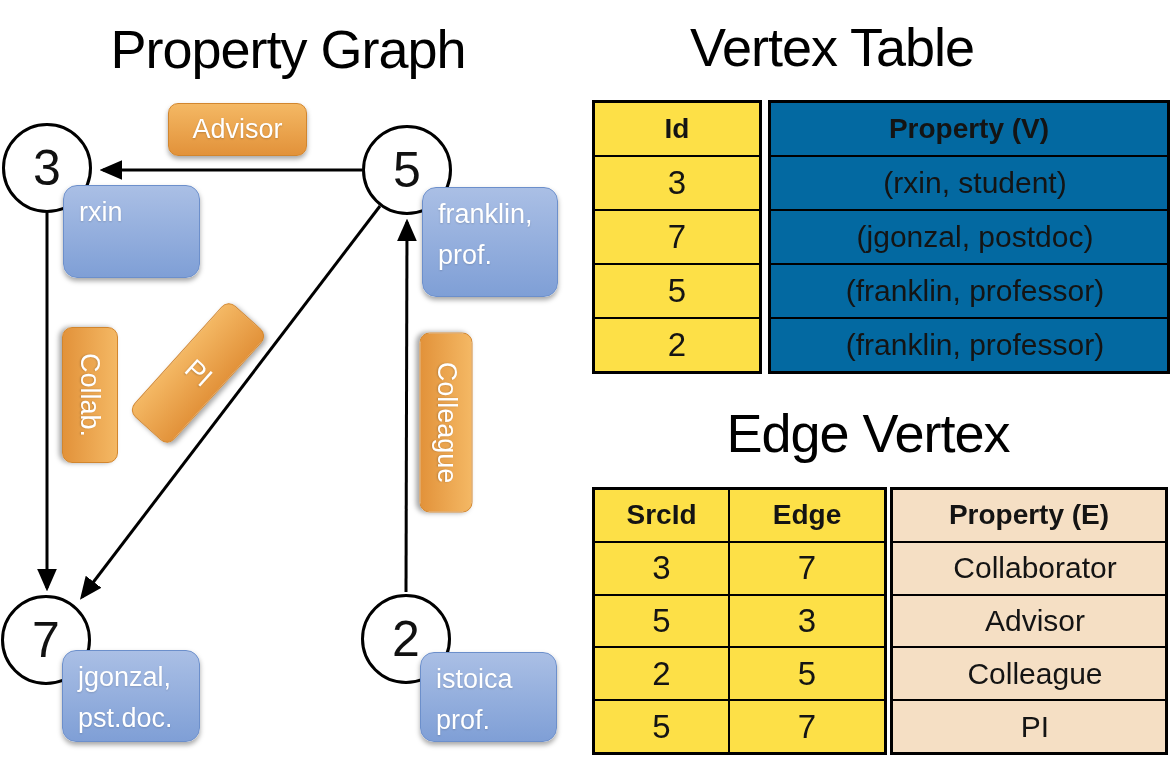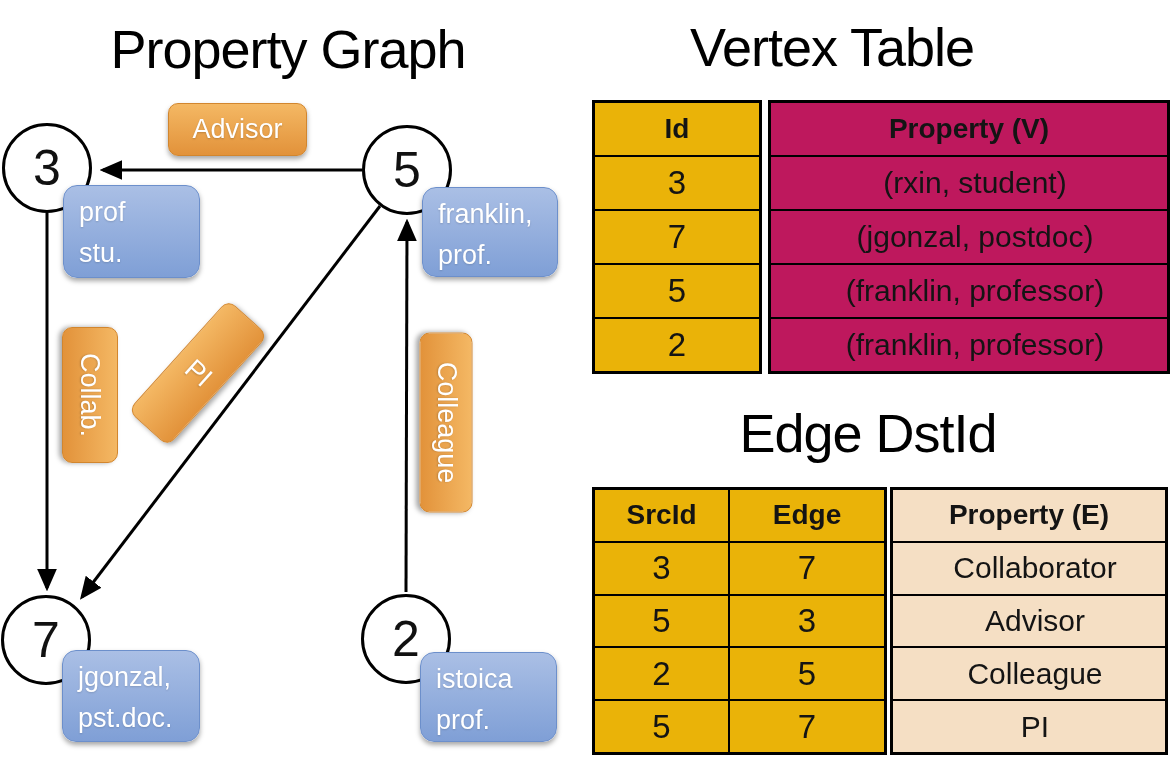--- a/index.html
+++ b/index.html
@@ -56,21 +56,21 @@
     border: 1.5px solid #6c8fcb;
     box-shadow: 0 3px 5px rgba(0,0,0,0.35);
     color: #ffffff;
     font-size: 27px;
     line-height: 41px;
     padding: 6px 0 0 15px;
     z-index: 3;
     text-shadow: 0 1px 2px rgba(0,0,0,0.15);
   }
   #vbox-rxin     { left: 63px;  top: 185px; width: 137px; height: 93px; }
-  #vbox-franklin { left: 422px; top: 187px; width: 136px; height: 90px; }
+  #vbox-franklin { left: 422px; top: 187px; width: 136px; height: 110px; }
   #vbox-jgonzal  { left: 62px;  top: 650px; width: 138px; height: 92px; }
   #vbox-istoica  { left: 420px; top: 652px; width: 137px; height: 90px; }
 
   
   .ebox {
     position: absolute;
     border-radius: 10px;
     background: linear-gradient(#f4b864, #e2923a);
     border: 1px solid #d2862e;
     box-shadow: 0 3px 5px rgba(0,0,0,0.35);
@@ -87,53 +87,53 @@
   #ebox-pi        { left: 123px; top: 346px; width: 150px; height: 54px; transform: rotate(-48deg); }
   #ebox-pi .inner-rot { transform: rotate(90deg); }
 
   
   .tbl-wrap { position: absolute; display: flex; }
   #vt-wrap { left: 592px; top: 100px; gap: 6px; }
   #et-wrap { left: 592px; top: 487px; gap: 3px; }
 
   .sub {
     border: 3px solid #000;
-    background: #eab308;
+    background: #fde047;
     display: flex;
     flex-direction: column;
   }
   .sub .trow { flex: 1; display: flex; align-items: stretch; }
   .sub .trow + .trow { border-top: 2px solid #000; }
   .cell {
     flex: 1;
     display: flex; align-items: center; justify-content: center;
     color: #141414;
     white-space: nowrap;
   }
   .cell + .cell { border-left: 2px solid #000; }
 
   .hdr { font-weight: bold; font-size: 28px; }
   .num { font-size: 33px; }
   .txt { font-size: 30px; padding-left: 12px; }
 
   #vt-id   { width: 170px; height: 274px; }
-  #vt-prop { width: 402px; height: 274px; background: #be185d; }
+  #vt-prop { width: 402px; height: 274px; background: #0369a1; }
   #et-ids  { width: 295px; height: 268px; }
   #et-prop { width: 278px; height: 268px; background: #f5dfc4; justify-content: center; }
 
   #et-ids .c1 { flex: 0 0 133px; }
 </style>
 </head>
 <body>
 
 <div class="canvas">
 
   <div class="big-title" id="pg-title">Property Graph</div>
   <div class="big-title" id="vt-title">Vertex Table</div>
-  <div class="big-title" id="et-title">Edge DstId</div>
+  <div class="big-title" id="et-title">Edge Vertex</div>
 
   <svg id="edges-svg" viewBox="0 0 585 760">
     <defs>
       <marker id="arrow" viewBox="0 0 10 10" refX="8.5" refY="5" markerWidth="7.5" markerHeight="7.5" orient="auto-start-reverse">
         <path d="M 0 0.6 L 10 5 L 0 9.4 z" fill="#000"></path>
       </marker>
     </defs>
     <line x1="362" y1="170" x2="103" y2="170" stroke="#000" stroke-width="3" marker-end="url(#arrow)"></line>
     <line x1="47" y1="213" x2="47" y2="588" stroke="#000" stroke-width="3" marker-end="url(#arrow)"></line>
     <line x1="380" y1="206" x2="82" y2="597" stroke="#000" stroke-width="3" marker-end="url(#arrow)"></line>
@@ -147,22 +147,21 @@
     <span>5</span>
   </div>
   <div class="node" id="node-7">
     <span>7</span>
   </div>
   <div class="node" id="node-2">
     <span>2</span>
   </div>
 
   <div class="vbox" id="vbox-rxin">
-    <div>prof</div>
-    <div>stu.</div>
+    <div>rxin</div>
   </div>
   <div class="vbox" id="vbox-franklin">
     <div>franklin,</div>
     <div>prof.</div>
   </div>
   <div class="vbox" id="vbox-jgonzal">
     <div>jgonzal,</div>
     <div>pst.doc.</div>
   </div>
   <div class="vbox" id="vbox-istoica">

